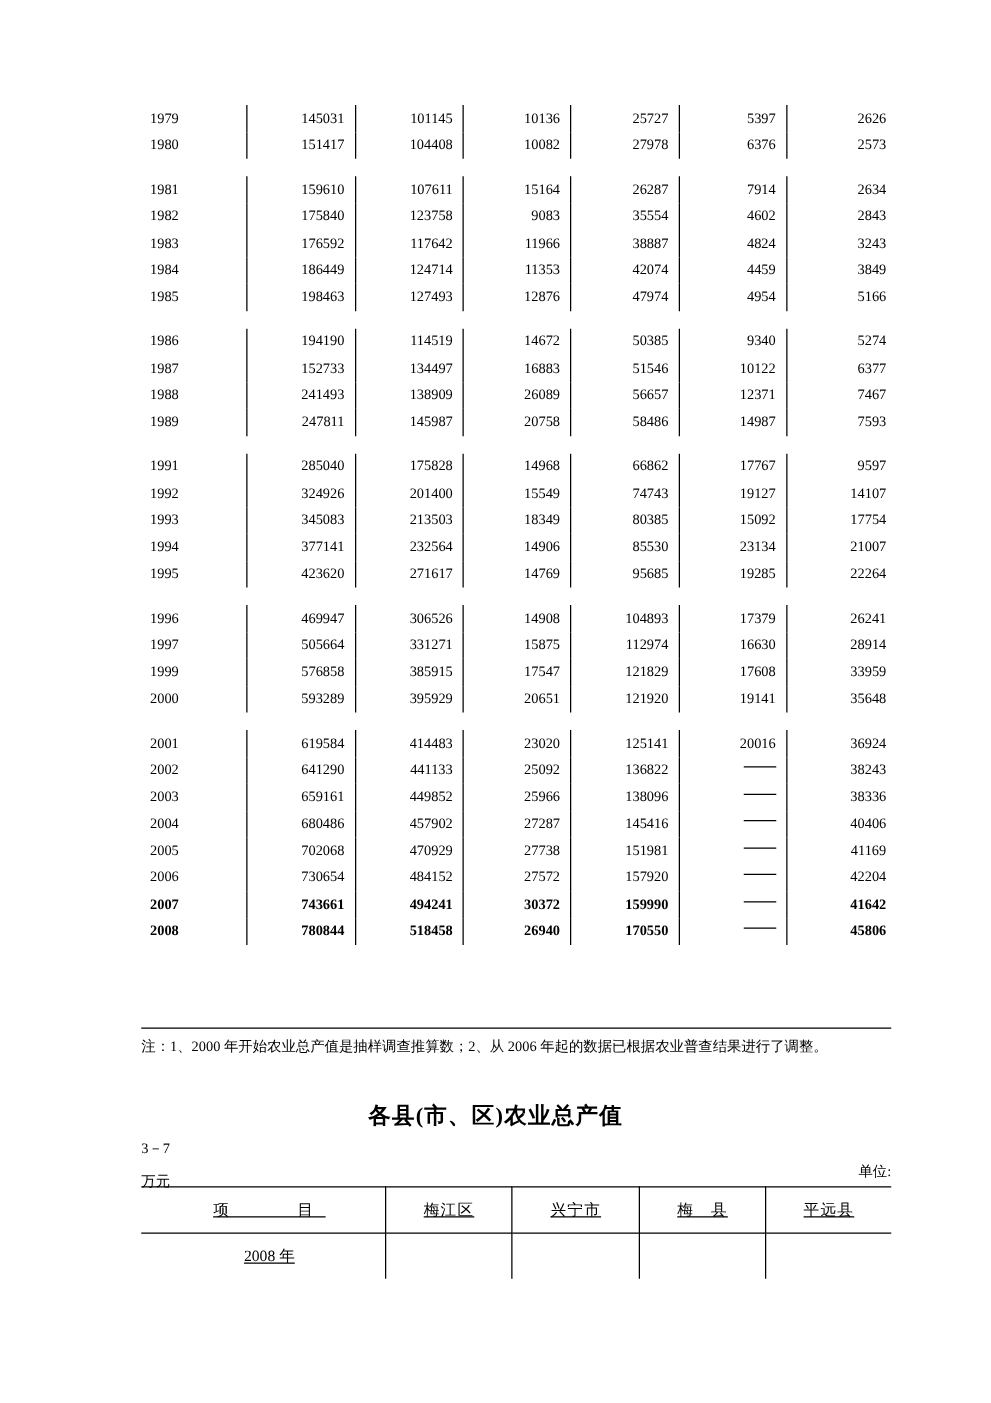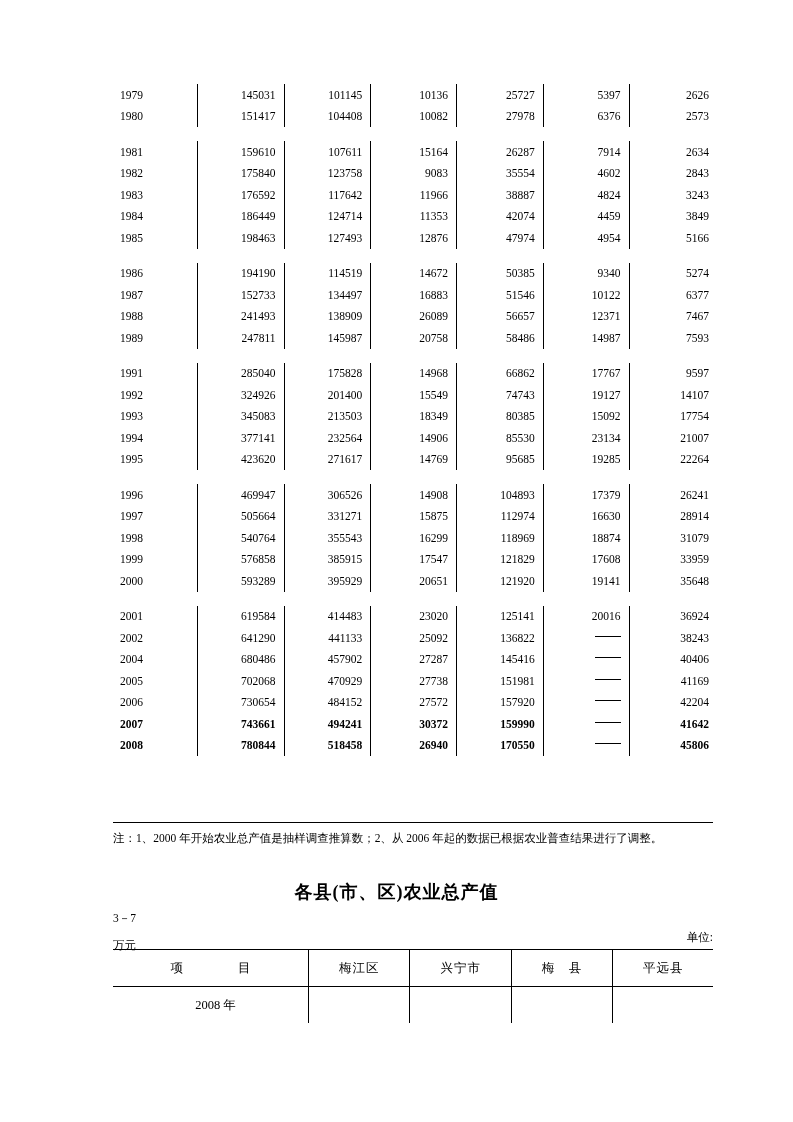--- a/index.html
+++ b/index.html
@@ -128,20 +128,21 @@
   }
 
   
   .county-table {
     position: absolute;
     left: 113px;
     top: 949px;
     width: 600px;
     border-collapse: collapse;
     font-size: 12.5px;
+    text-decoration: underline;
   }
   .county-table th, .county-table td {
     border: 1px solid #000;
     border-left: none;
     border-right: none;
     padding: 0;
     height: 36px;
     font-weight: normal;
   }
   .county-table th.item-col {
@@ -350,29 +351,20 @@
         <tr>
           <td class="year">1997</td>
           <td class="num">505664</td>
           <td class="num">331271</td>
           <td class="num">15875</td>
           <td class="num">112974</td>
           <td class="num">16630</td>
           <td class="num last">28914</td>
         </tr>
         <tr>
-          <td class="year">1998</td>
-          <td class="num">540764</td>
-          <td class="num">355543</td>
-          <td class="num">16299</td>
-          <td class="num">118969</td>
-          <td class="num">18874</td>
-          <td class="num last">31079</td>
-        </tr>
-        <tr>
           <td class="year">1999</td>
           <td class="num">576858</td>
           <td class="num">385915</td>
           <td class="num">17547</td>
           <td class="num">121829</td>
           <td class="num">17608</td>
           <td class="num last">33959</td>
         </tr>
         <tr>
           <td class="year">2000</td>
@@ -396,20 +388,29 @@
           <td class="num last">36924</td>
         </tr>
         <tr>
           <td class="year">2002</td>
           <td class="num">641290</td>
           <td class="num">441133</td>
           <td class="num">25092</td>
           <td class="num">136822</td>
           <td class="num"><span class="dash"></span></td>
           <td class="num last">38243</td>
+        </tr>
+        <tr>
+          <td class="year">2003</td>
+          <td class="num">659161</td>
+          <td class="num">449852</td>
+          <td class="num">25966</td>
+          <td class="num">138096</td>
+          <td class="num"><span class="dash"></span></td>
+          <td class="num last">38336</td>
         </tr>
         <tr>
           <td class="year">2004</td>
           <td class="num">680486</td>
           <td class="num">457902</td>
           <td class="num">27287</td>
           <td class="num">145416</td>
           <td class="num"><span class="dash"></span></td>
           <td class="num last">40406</td>
         </tr>

